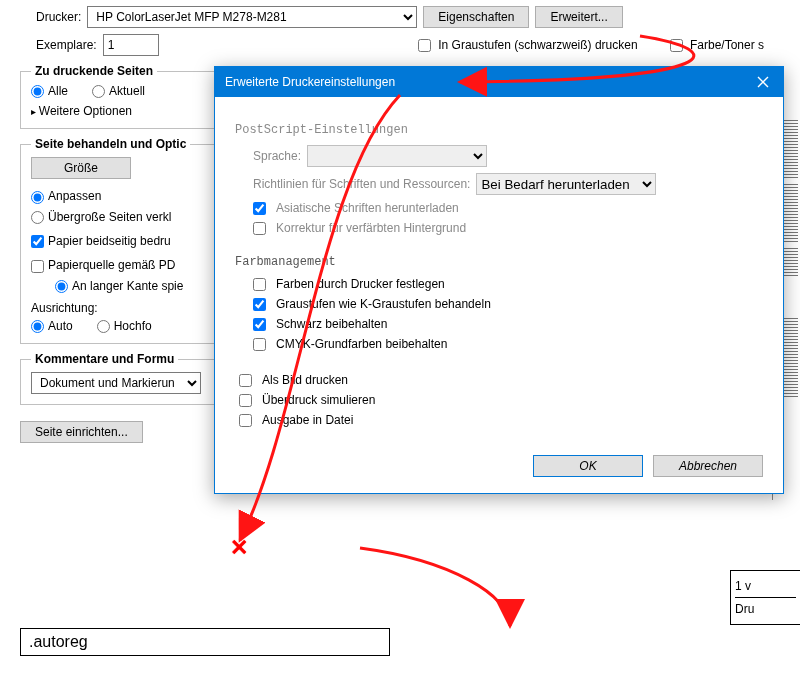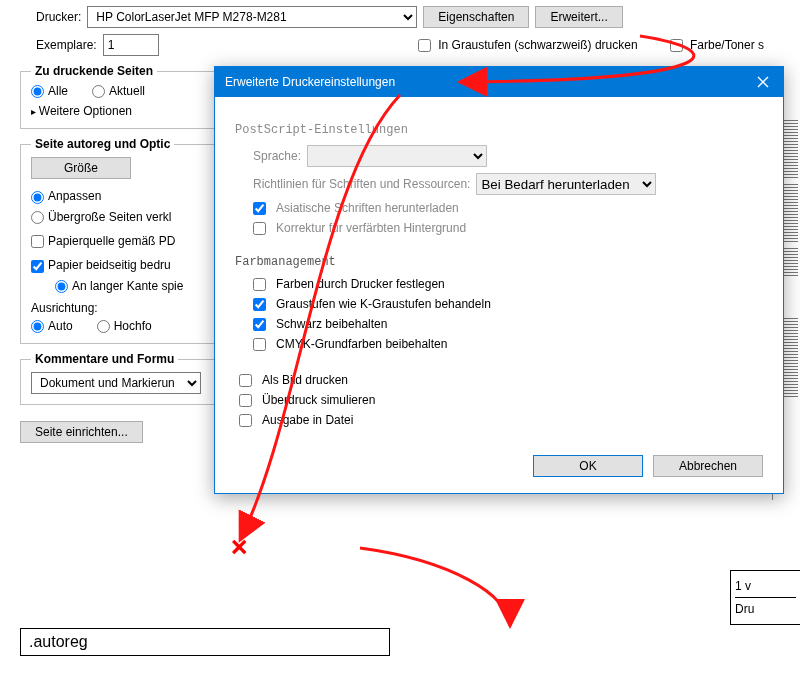--- a/index.html
+++ b/index.html
@@ -118,21 +118,21 @@
   }
   .modal .body { padding: 16px 20px 0 20px; }
   .section-label { color: #555; margin: 10px 0 8px 0; font-family: Liberation Mono, monospace; }
   .disabled { color: #8a8a8a; }
   .disabled select, .disabled input[type=checkbox] { pointer-events: none; }
   .field-row { display:flex; align-items:center; gap:6px; margin:6px 0 6px 18px; }
   .chk-row { display:flex; align-items:center; gap:6px; margin:6px 0 6px 18px; }
   .modal select { height: 22px; border:1px solid #c0c0c0; background:#efefef; }
   .modal-footer {
     position:absolute; bottom: 16px; right: 20px;
-    display:flex; gap:10px;
+    display:flex; gap:10px;font-style:italic;
   }
   .modal-footer .btn { width: 110px; }
   .modal-footer .btn.ok { border: 1.5px solid #0178d7; background:#e1e1e1; }
 
   
   .overlay {
     position: absolute; inset: 0;
     pointer-events: none;
   }
   .redX {
@@ -176,27 +176,27 @@
     <fieldset class="group">
       <legend>Zu druckende Seiten</legend>
       <div class="inline-opts">
         <label><input type="radio" name="pg" checked="" style=""><span>Alle</span></label>
         <label><input type="radio" name="pg" style=""><span>Aktuell</span></label>
       </div>
       <div class="collapsed-arrow" style="margin-top:6px">Weitere Optionen</div>
     </fieldset>
 
     <fieldset class="group">
-      <legend>Seite autoreg und Optic</legend>
+      <legend>Seite behandeln und Optic</legend>
       <button class="btn" style="width:100px">Größe</button>
       <div style="height:10px"></div>
       <div><label><input type="radio" name="fit" checked="" style=""><span>Anpassen</span></label></div>
       <div style="margin-top:6px"><label><input type="radio" name="fit" style=""><span>Übergroße Seiten verkl</span></label></div>
+      <div style="margin-top:10px"><label><input type="checkbox" checked="" style=""><span>Papier beidseitig bedru</span></label></div>
       <div style="margin-top:10px"><label><input type="checkbox" style=""><span>Papierquelle gemäß PD</span></label></div>
-      <div style="margin-top:10px"><label><input type="checkbox" checked="" style=""><span>Papier beidseitig bedru</span></label></div>
       <div class="indent" style="margin-top:6px"><label><input type="radio" checked="" style=""><span>An langer Kante spie</span></label></div>
       <div style="margin-top:8px">Ausrichtung:</div>
       <div class="inline-opts" style="margin-top:4px">
         <label><input type="radio" name="or" checked="" style=""><span>Auto</span></label>
         <label><input type="radio" name="or" style=""><span>Hochfo</span></label>
       </div>
     </fieldset>
 
     <fieldset class="group">
       <legend>Kommentare und Formu</legend>

